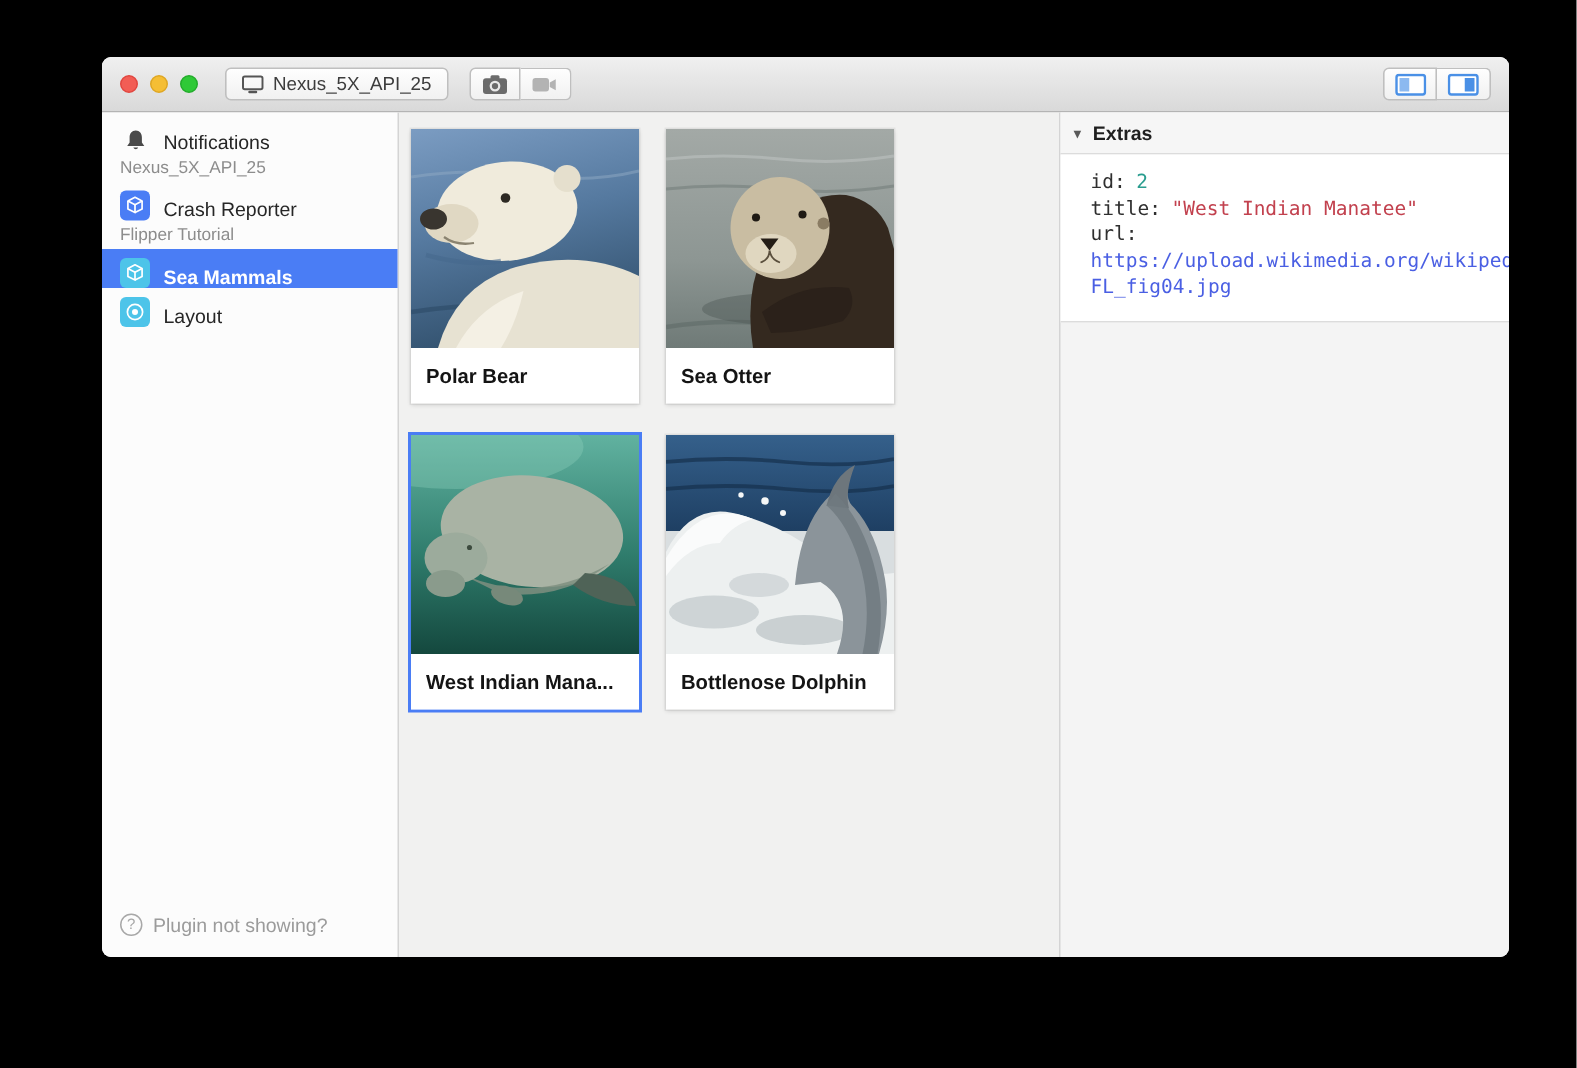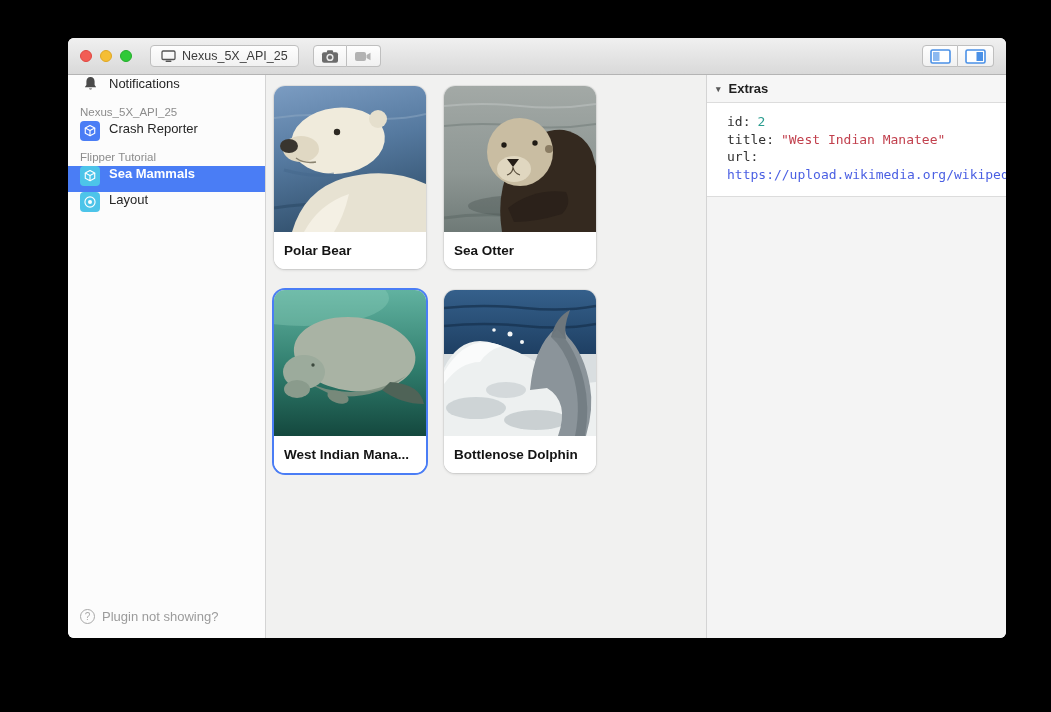--- a/index.html
+++ b/index.html
@@ -38,40 +38,40 @@
   .seg-right{margin-left:auto;margin-right:12px;}
   .seg-right .tb-btn{width:36px;}
   
   .wbody{flex:1;display:flex;min-height:0;}
   
   .sidebar{
     width:198px;flex:0 0 198px;background:#fcfcfc;border-right:1px solid #d4d4d4;
     box-sizing:border-box;display:flex;flex-direction:column;padding-top:1px;
     font-size:13px;color:#262626;
   }
-  .sb-item{height:26px;display:flex;align-items:flex-start;gap:9px;padding-left:12px;}
+  .sb-item{height:26px;display:flex;align-items:flex-end;gap:9px;padding-left:12px;}
   .sb-item.selected{background:#4a7df5;color:#fff;font-weight:bold;}
   .sb-section{height:19px;display:flex;align-items:center;padding-left:12px;
     font-size:11.5px;color:#8c8c8c;}
   .badge{width:20px;height:20px;border-radius:4px;flex:0 0 20px;
     display:flex;align-items:center;justify-content:center;}
   .badge.blue{background:#4a7df5;}
   .badge.cyan{background:#4dc4e9;}
   .bell-wrap{width:20px;flex:0 0 20px;display:flex;justify-content:center;}
   .sb-help{margin-top:auto;display:flex;align-items:center;gap:7px;
     padding:0 12px 14px 12px;color:#9b9b9b;font-size:13px;}
   .help-circ{width:15px;height:15px;border:1.4px solid #a8a8a8;border-radius:50%;
     display:flex;align-items:center;justify-content:center;font-size:10px;
     color:#a8a8a8;box-sizing:border-box;}
   
   .main{flex:1;background:#f1f1f0;position:relative;overflow:hidden;}
   .cards{position:absolute;left:8px;top:11px;display:grid;
     grid-template-columns:152px 152px;column-gap:18px;row-gap:21px;}
   .card{
-    width:152px;height:183px;border-radius:11px;background:#fff;overflow:hidden;
+    width:152px;height:183px;border-radius:0;background:#fff;overflow:hidden;
     box-shadow:0 1px 3px rgba(0,0,0,.14), 0 0 0 1px rgba(0,0,0,.05);
     display:flex;flex-direction:column;
   }
   .card.selected{box-shadow:0 0 0 2px #4a7df5;}
   .card-img{height:146px;flex:0 0 146px;display:block;width:100%;}
   .card-img svg{display:block;width:100%;height:100%;}
   .card-label{flex:1;display:flex;align-items:center;padding-left:10px;
     font-weight:bold;font-size:13.5px;color:#141414;background:#fff;}
   
   .extras{width:300px;flex:0 0 300px;border-left:1px solid #d4d4d4;background:#f4f4f4;
@@ -336,18 +336,19 @@
     <div class="extras">
       <div class="extras-header">
         <span class="disc">▾</span>
         <span>Extras</span>
       </div>
       <div class="extras-content">
         <div><span class="jkey">id:</span><span class="jnum">2</span></div>
         <div><span class="jkey">title:</span><span class="jstr">"West Indian Manatee"</span></div>
         <div><span class="jkey">url:</span></div>
         <div><span class="jurl">https://upload.wikimedia.org/wikipedia/com</span></div>
+        <div><span class="jurl">FL_fig04.jpg</span></div>
       </div>
       <div style="flex:1"></div>
     </div>
 
   </div>
 </div>
 
 </body></html>

